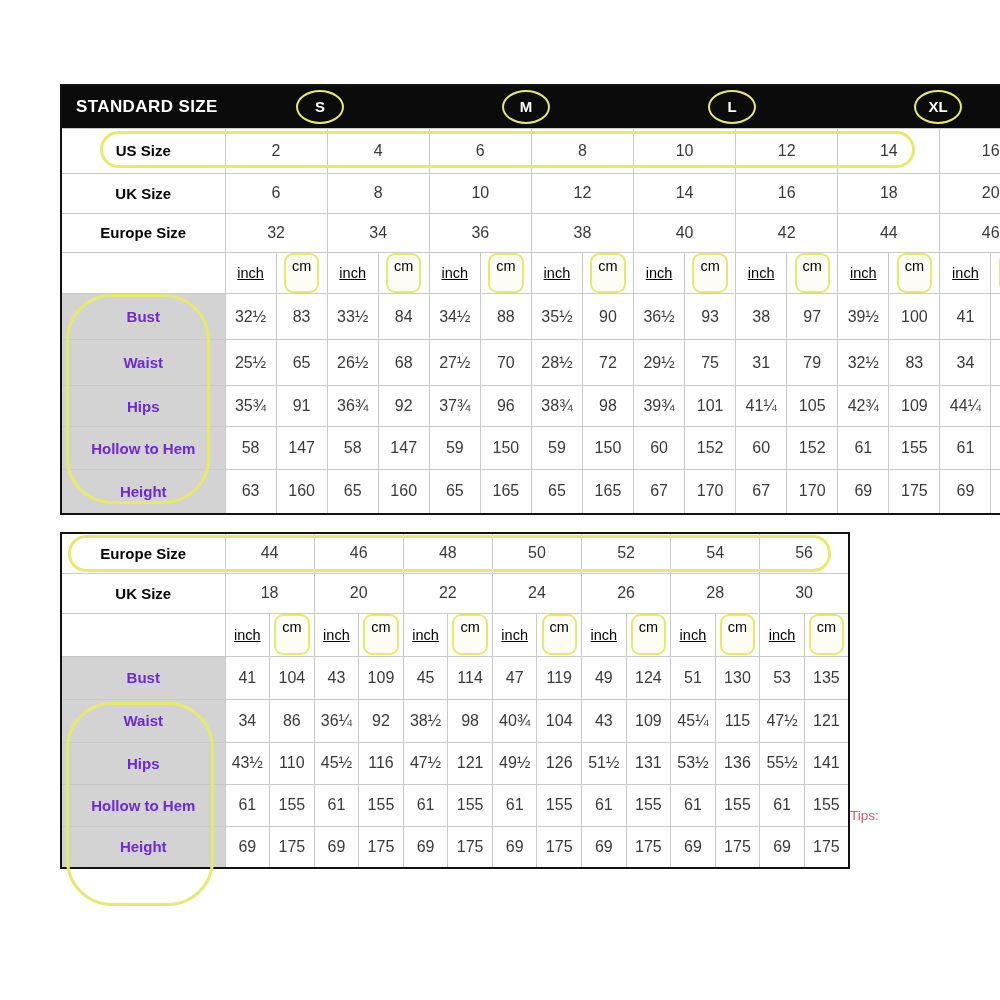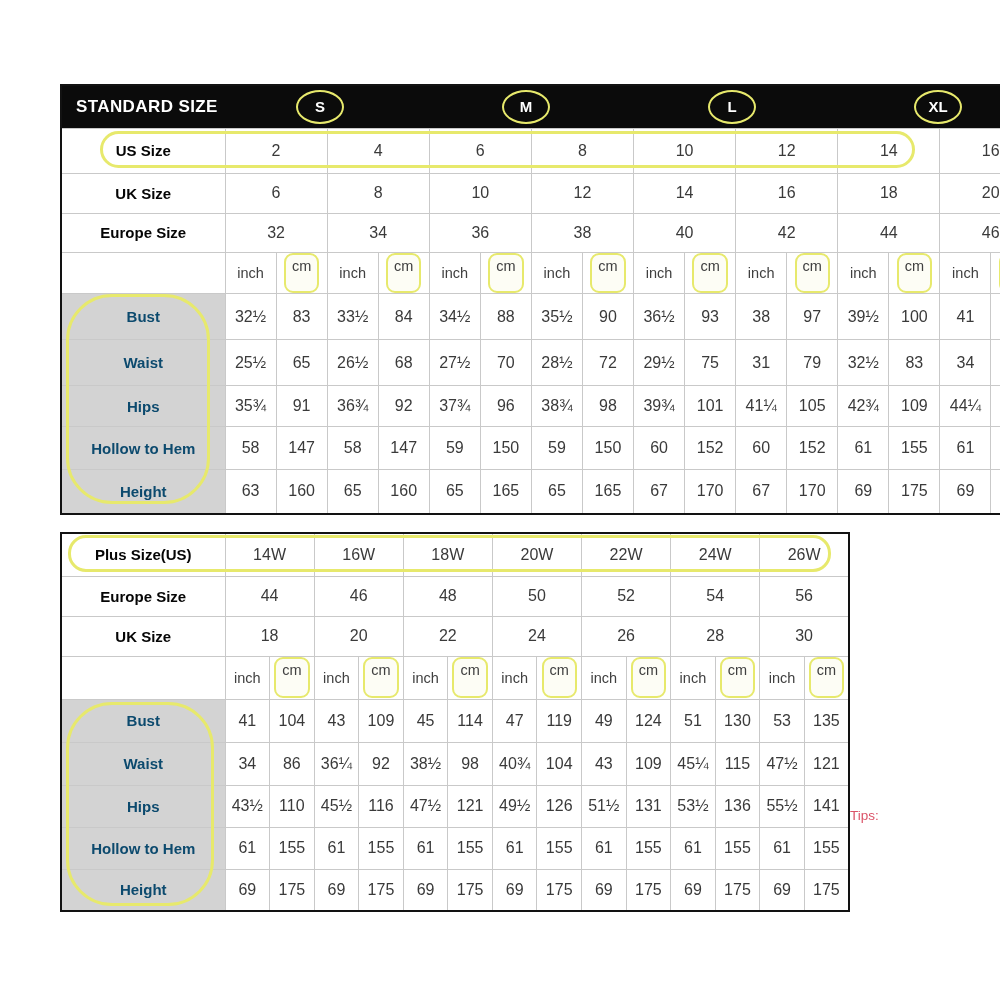--- a/index.html
+++ b/index.html
@@ -34,23 +34,23 @@
     white-space:nowrap;
   }
   .oval-slot { flex:1; display:flex; justify-content:center; align-items:center; }
   .size-oval {
     min-width:48px; height:34px; padding:0 7px;
     border:2.5px solid var(--yellow); border-radius:50%;
     color:#fff; font-weight:bold; font-size:15px;
     display:flex; align-items:center; justify-content:center;
   }
   .size-row-label { font-weight:bold; font-size:15px; color:#050505; background:#fff; }
-  .meas-label    { font-weight:bold; font-size:15px; color:#0c4a6e; background:var(--labelbg); }
+  .meas-label    { font-weight:bold; font-size:15px; color:#6d28d9; background:var(--labelbg); }
   .size-value, .val-cell { font-size:16px; color:#3a3a3a; font-weight:normal; }
-  .unit-cell { font-size:14.5px; color:#404040; }
+  .unit-cell { font-size:14.5px; color:#000000;text-decoration:underline; }
   .cm-box {
     display:inline-block; line-height:1;
     border:2.5px solid var(--yellow); border-radius:9px;
     padding:4px 6px 18px 6px;
     background:rgba(250,250,225,0.35);
   }
 
   
   .annot {
     position:absolute; border:3px solid var(--yellow);
@@ -273,30 +273,20 @@
         <col>
         <col>
         <col>
         <col>
         <col>
         <col>
         <col>
         <col>
       </colgroup>
     <tbody>
-        <tr style="height: 43px;">
-          <th class="size-row-label">Plus Size(US)</th>
-          <td class="size-value" colspan="2">14W</td>
-          <td class="size-value" colspan="2">16W</td>
-          <td class="size-value" colspan="2">18W</td>
-          <td class="size-value" colspan="2">20W</td>
-          <td class="size-value" colspan="2">22W</td>
-          <td class="size-value" colspan="2">24W</td>
-          <td class="size-value" colspan="2">26W</td>
-        </tr>
         <tr style="height: 40px;">
           <th class="size-row-label">Europe Size</th>
           <td class="size-value" colspan="2">44</td>
           <td class="size-value" colspan="2">46</td>
           <td class="size-value" colspan="2">48</td>
           <td class="size-value" colspan="2">50</td>
           <td class="size-value" colspan="2">52</td>
           <td class="size-value" colspan="2">54</td>
           <td class="size-value" colspan="2">56</td>
         </tr>

